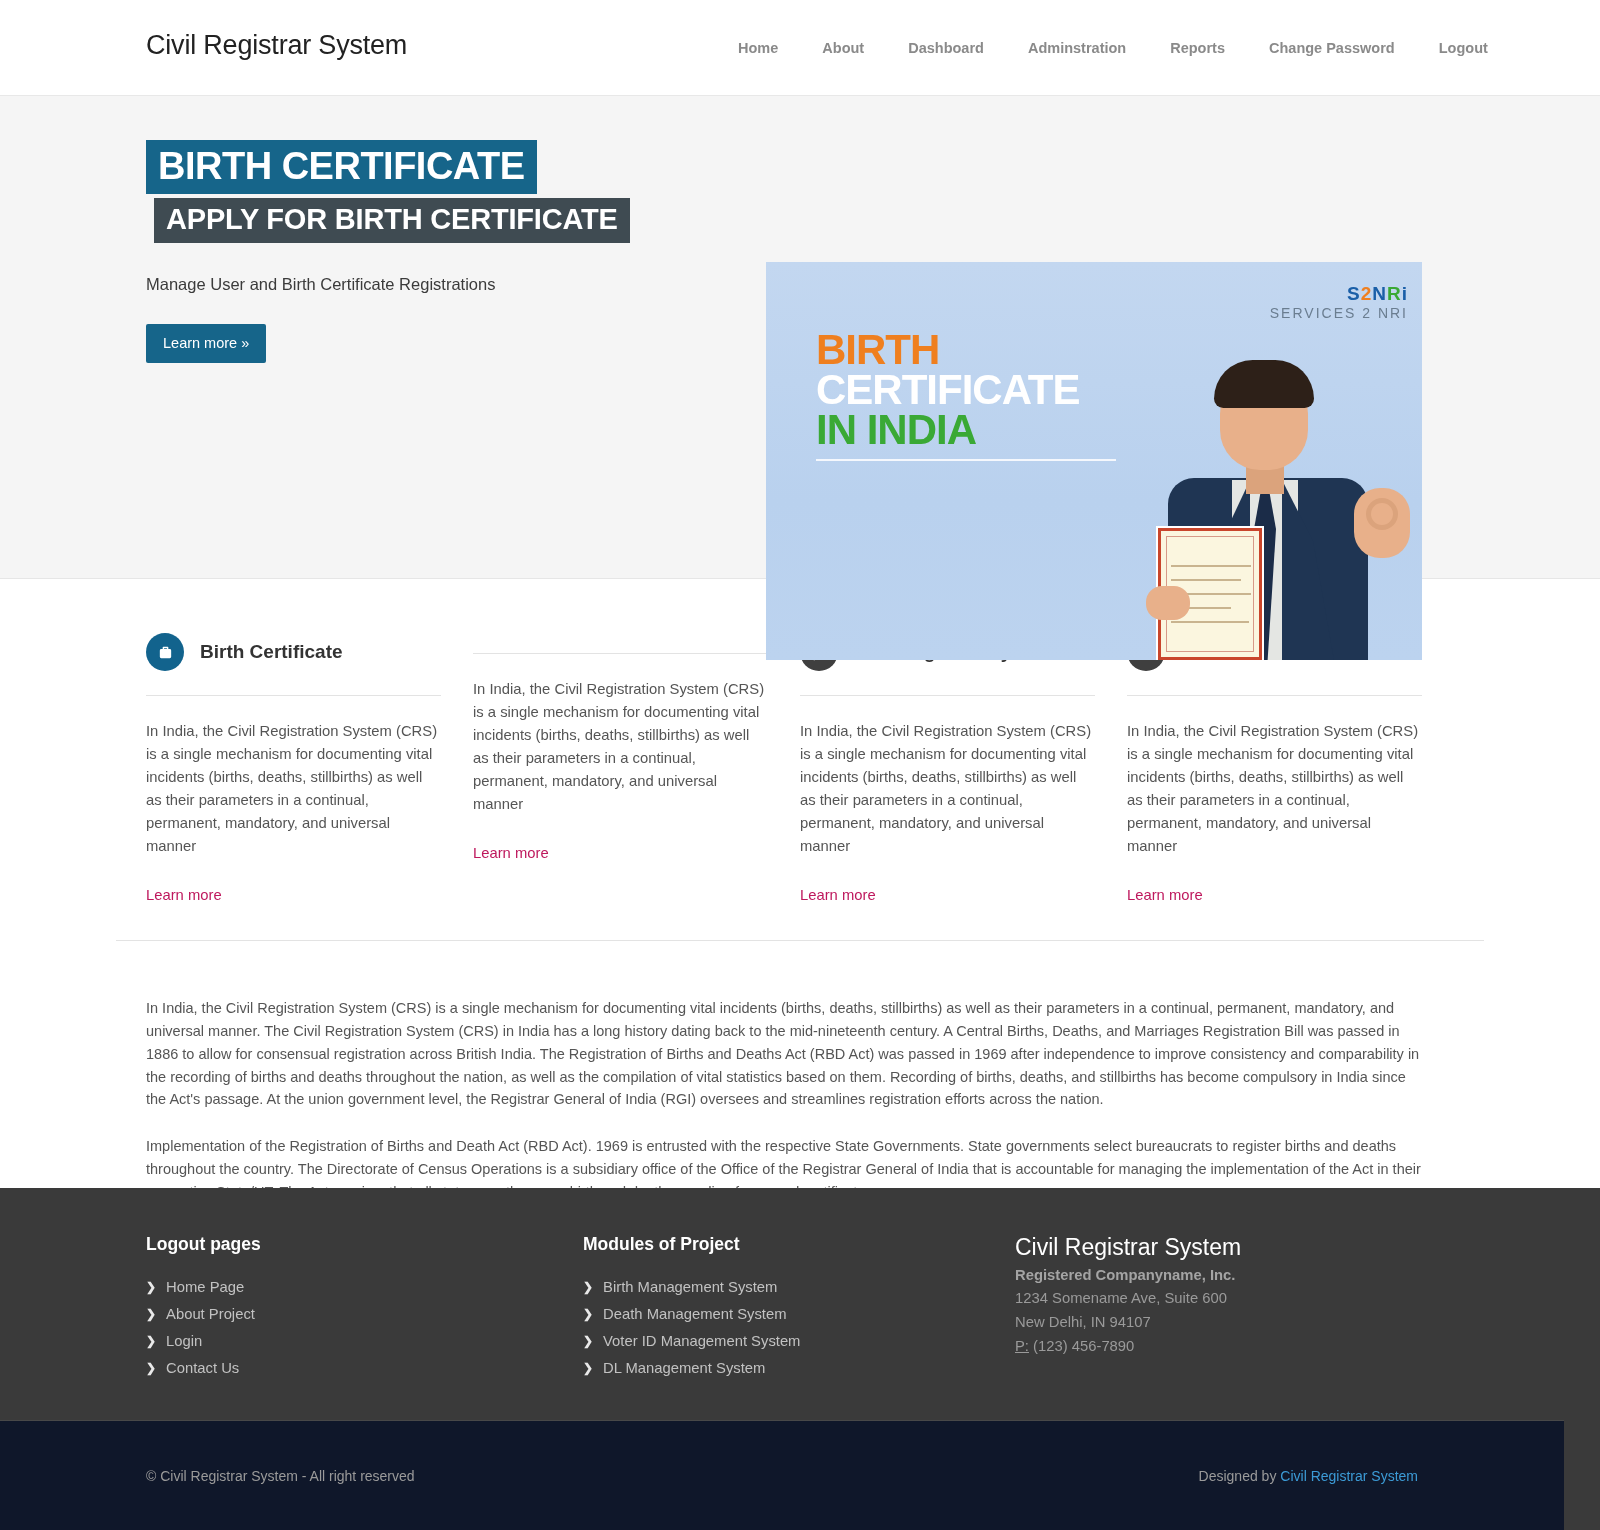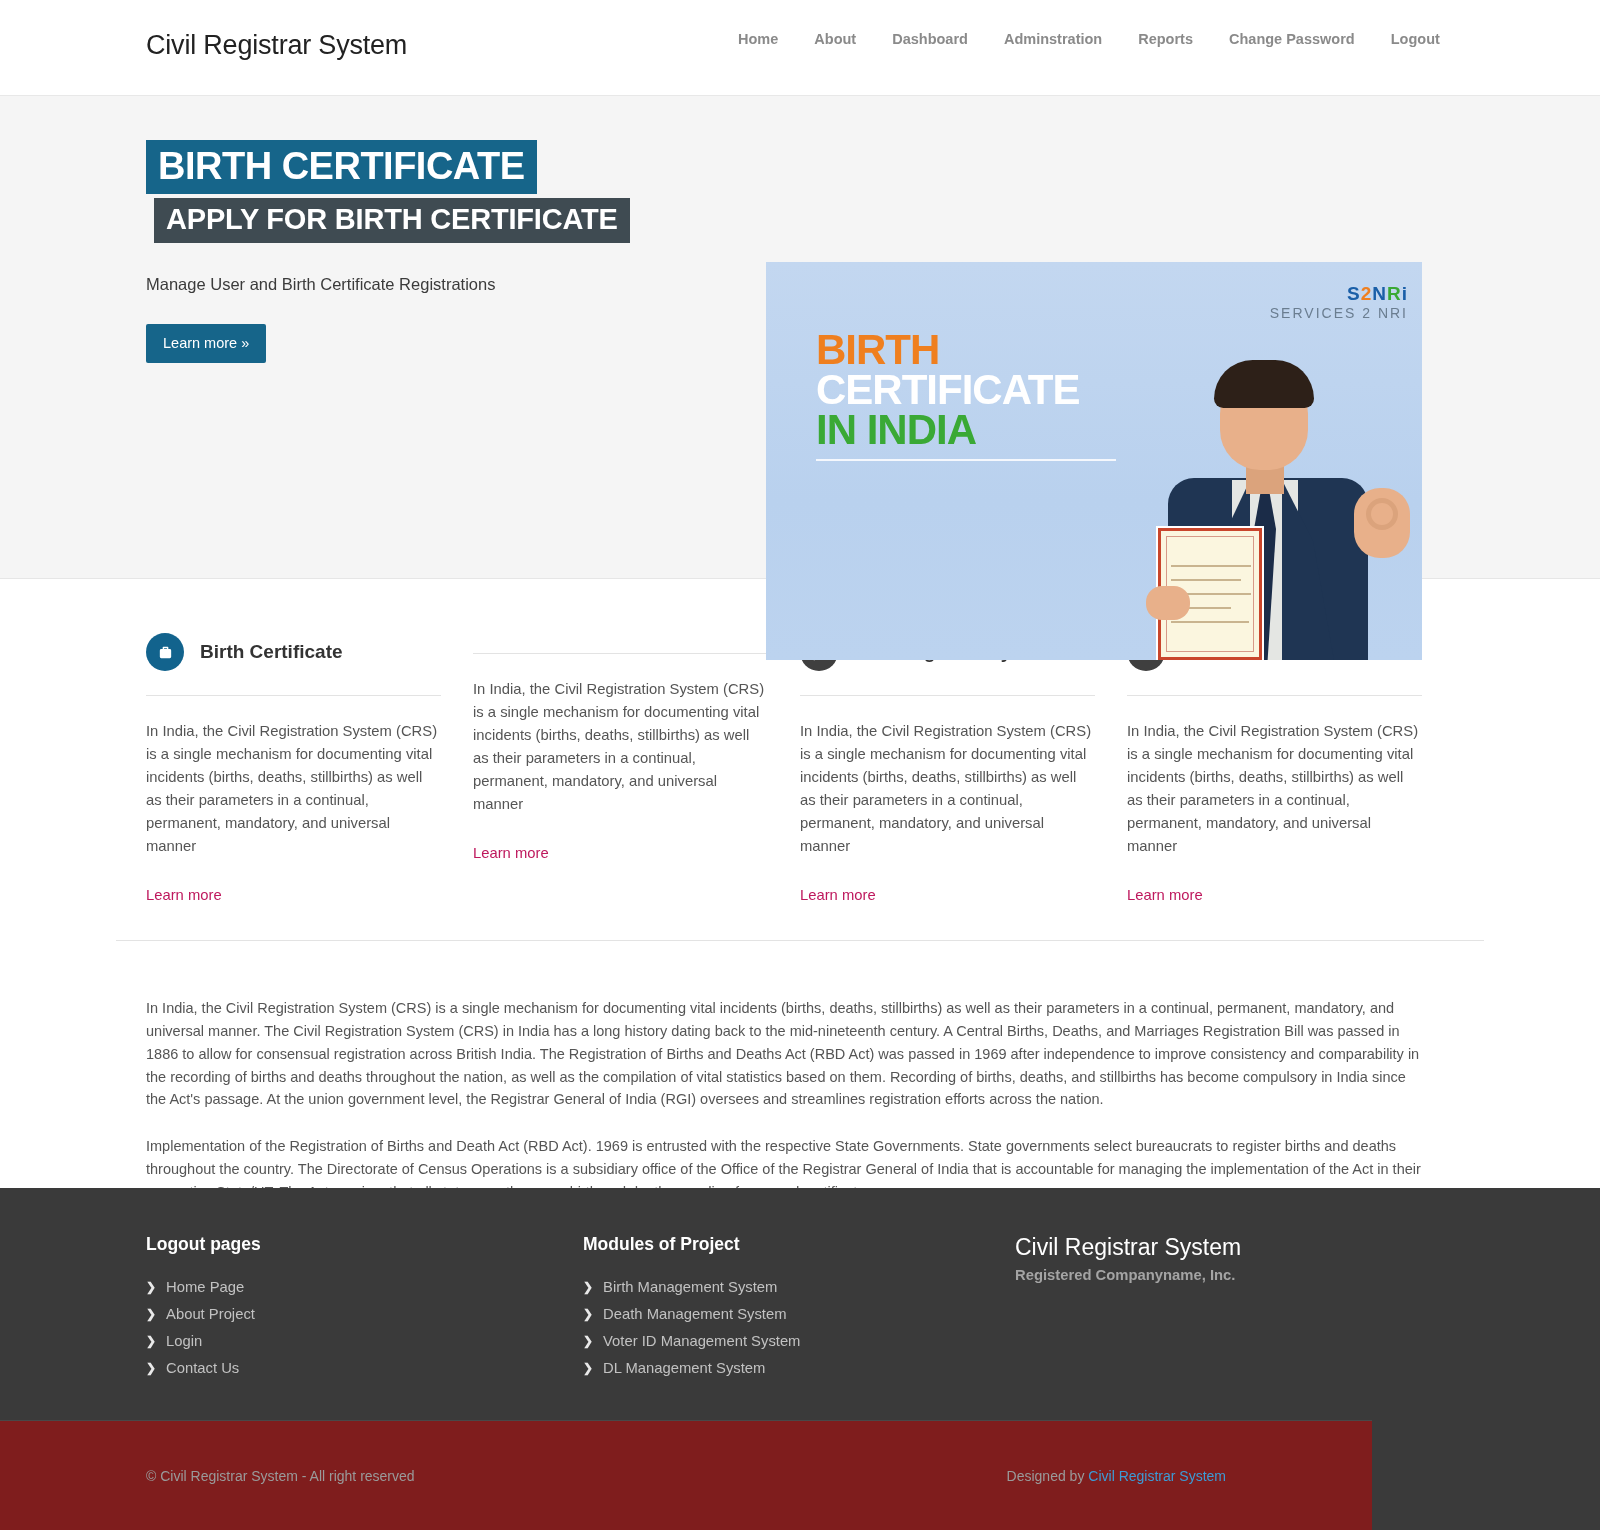--- a/index.html
+++ b/index.html
@@ -28,24 +28,24 @@
     top: 30px;
     font-size: 27px;
     font-weight: 400;
     color: #222;
     letter-spacing: -0.2px;
     white-space: nowrap;
   }
   .nav-links {
     position: absolute;
     left: 720px;
-    top: 31px;
+    top: 40px;
     display: flex;
     align-items: center;
-    gap: 0;
+    gap: 8px;
   }
   .nav-links a {
     font-size: 14.5px;
     font-weight: bold;
     color: #8a8a8a;
     text-decoration: none;
     padding: 0 18px;
     white-space: nowrap;
   }
 
@@ -215,22 +215,22 @@
   .flist { list-style: none; }
   .flist li { margin-bottom: 11px; display: flex; align-items: center; gap: 10px; }
   .chev { color: #e9e9e9; font-size: 12px; font-weight: bold; line-height: 1; }
   .flist a { color: #c2c2c2; font-size: 14.8px; text-decoration: none; }
   .fbrand { font-size: 23px; color: #ffffff; margin-bottom: 6px; font-weight: 400; }
   .fcompany { font-size: 14.8px; font-weight: bold; color: #a4a4a4; margin-bottom: 4px; }
   .faddr { font-size: 14.8px; color: #9a9a9a; line-height: 1.62; }
   .fphone-label { text-decoration: underline; }
   .footer-bottom {
     position: absolute; left: 0; bottom: 0;
-    width: 1372px; height: 110px;
-    background: #7f1d1d;
+    width: 1564px; height: 110px;
+    background: #0f172a;
     border-top: 1px solid #484848;
   }
   .fb-inner {
     position: relative; height: 100%;
     padding: 0 146px;
     display: flex; align-items: center; justify-content: space-between;
   }
   .fb-left { font-size: 14px; color: #9a9a9a; }
   .fb-right { font-size: 14px; color: #9a9a9a; }
   .fb-right a { color: #3c9bd6; text-decoration: none; }
@@ -403,20 +403,28 @@
           <li>
             <span class="chev">❯</span>
             <a href="#">DL Management System</a>
           </li>
         </ul>
       </div>
 
       <div class="fcol-3">
         <div class="fbrand">Civil Registrar System</div>
         <div class="fcompany">Registered Companyname, Inc.</div>
+        <div class="faddr">
+          <div>1234 Somename Ave, Suite 600</div>
+          <div>New Delhi, IN 94107</div>
+          <div>
+            <span class="fphone-label">P:</span>
+            <span>(123) 456-7890</span>
+          </div>
+        </div>
       </div>
 
     </div>
 
     <div class="footer-bottom">
       <div class="fb-inner">
         <div class="fb-left">© Civil Registrar System - All right reserved</div>
         <div class="fb-right">
           <span>Designed by </span><a href="#">Civil Registrar System</a>
         </div>

